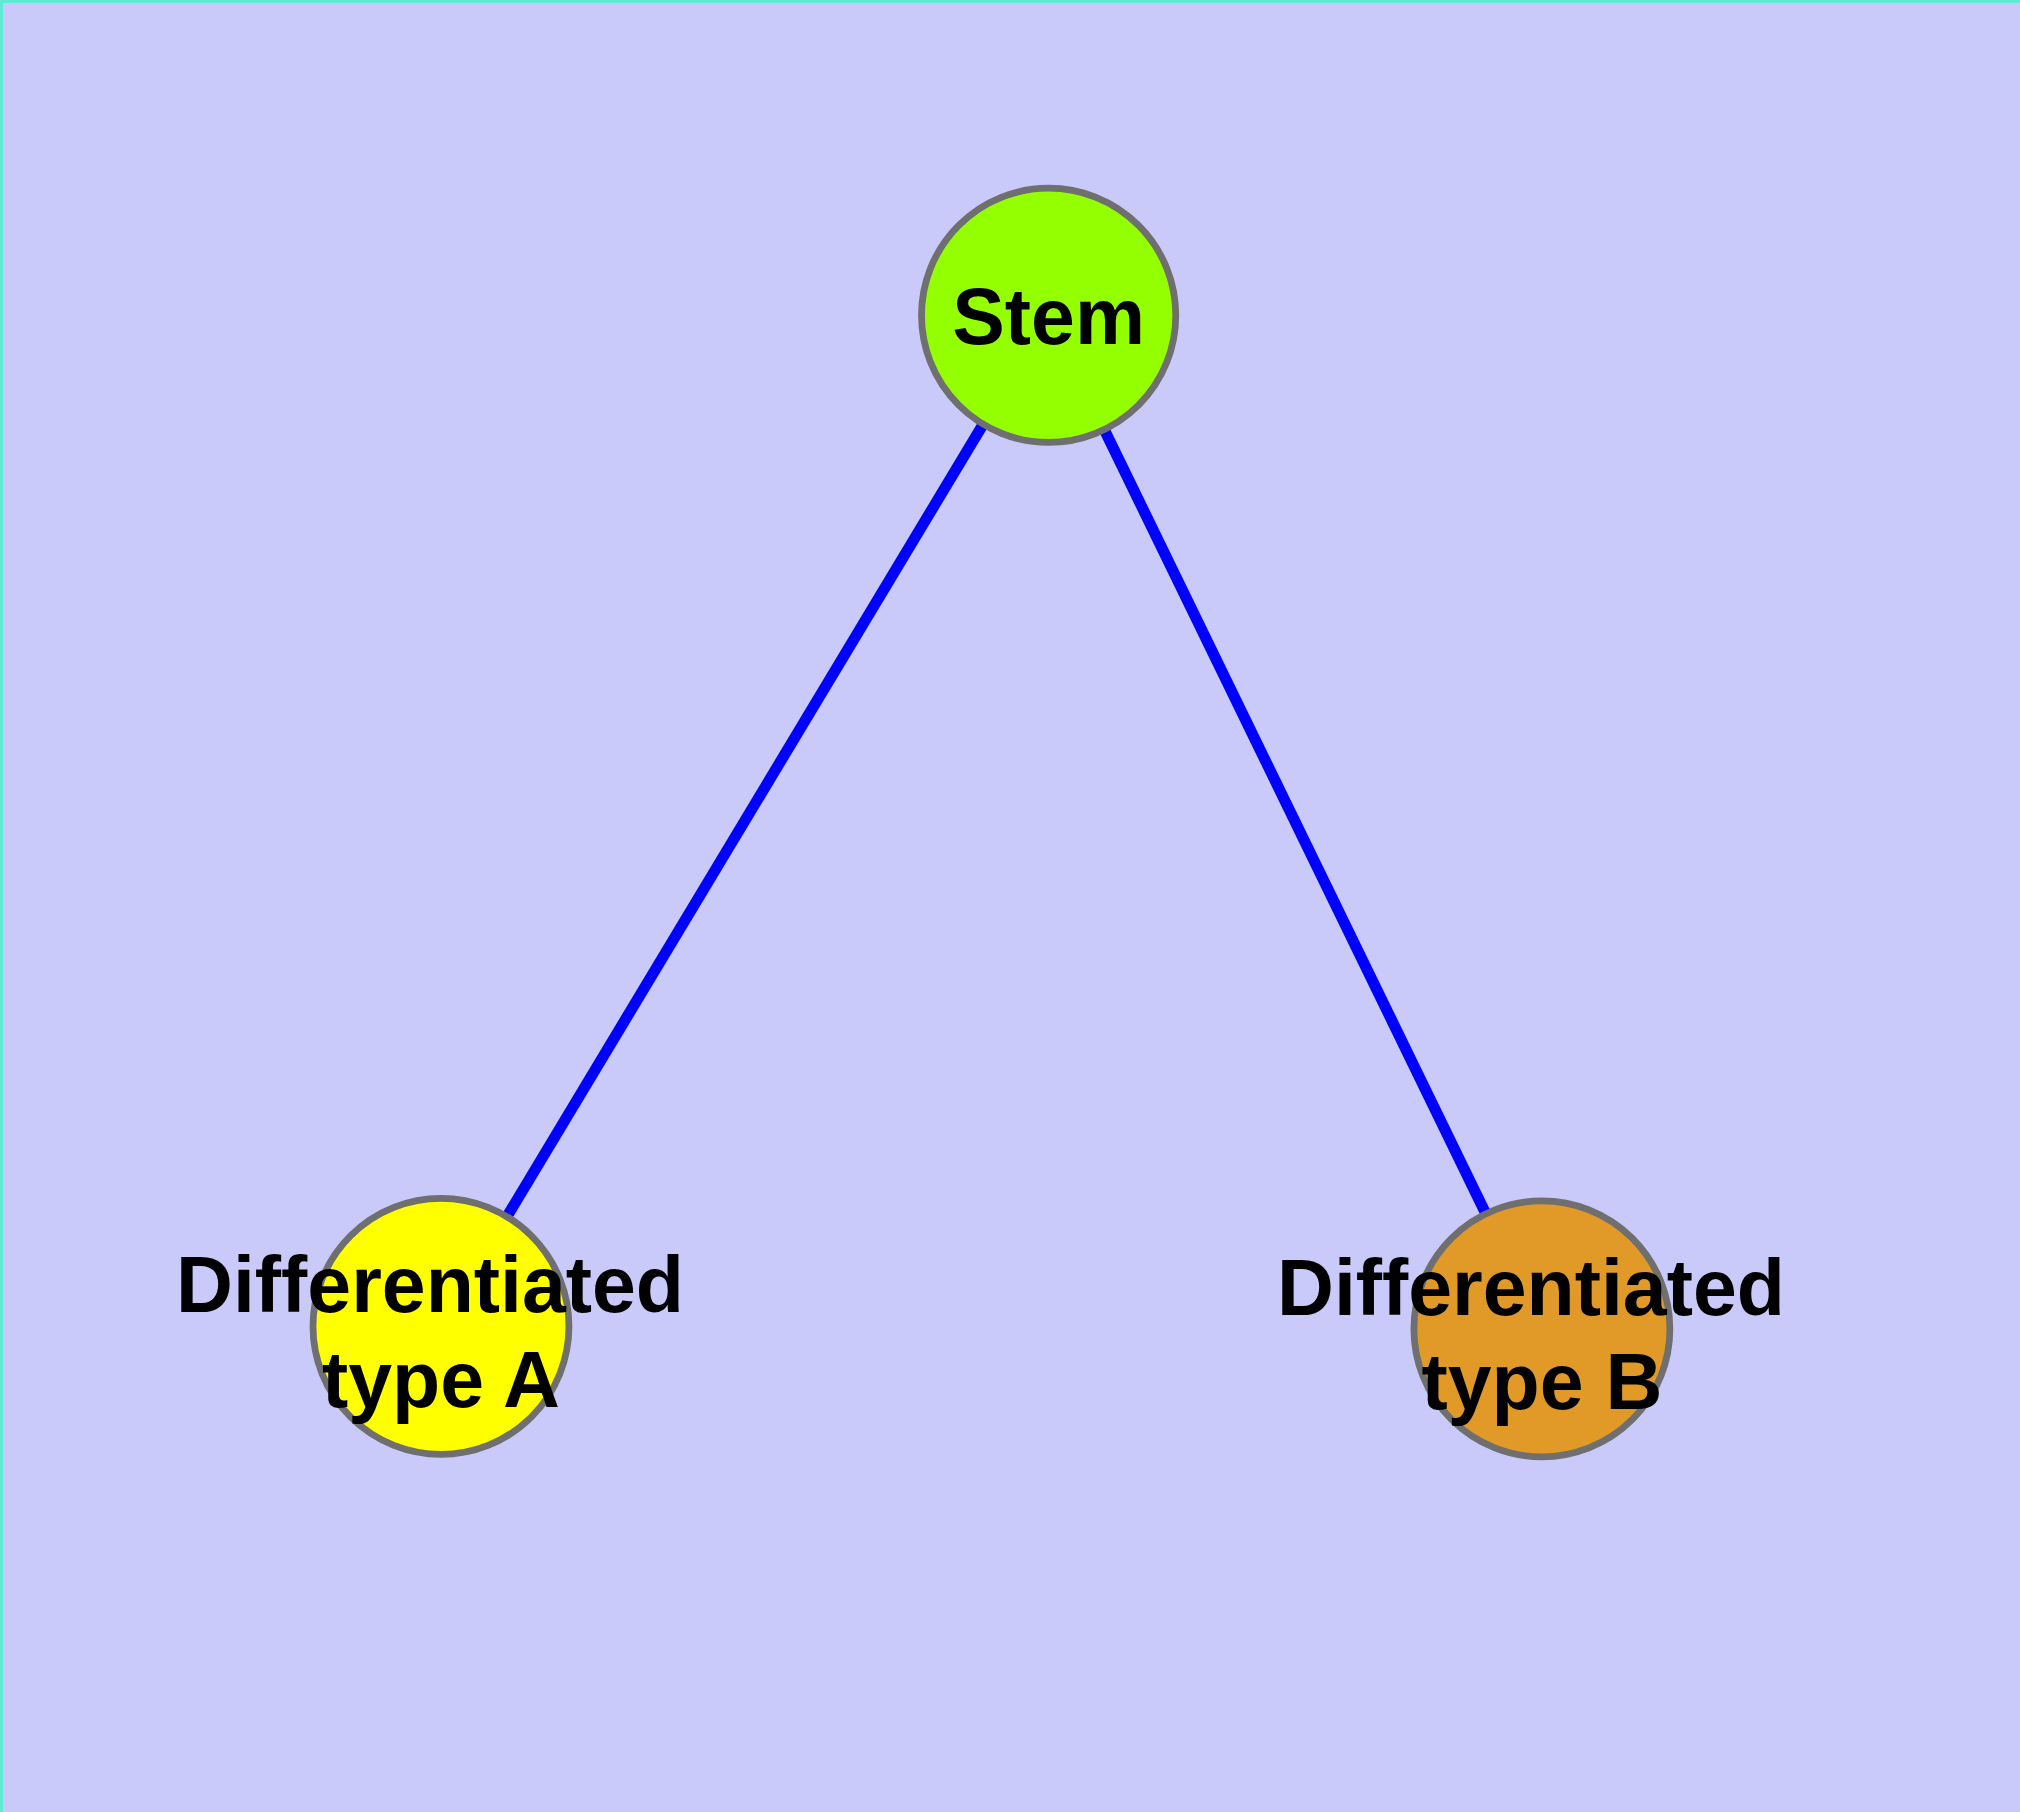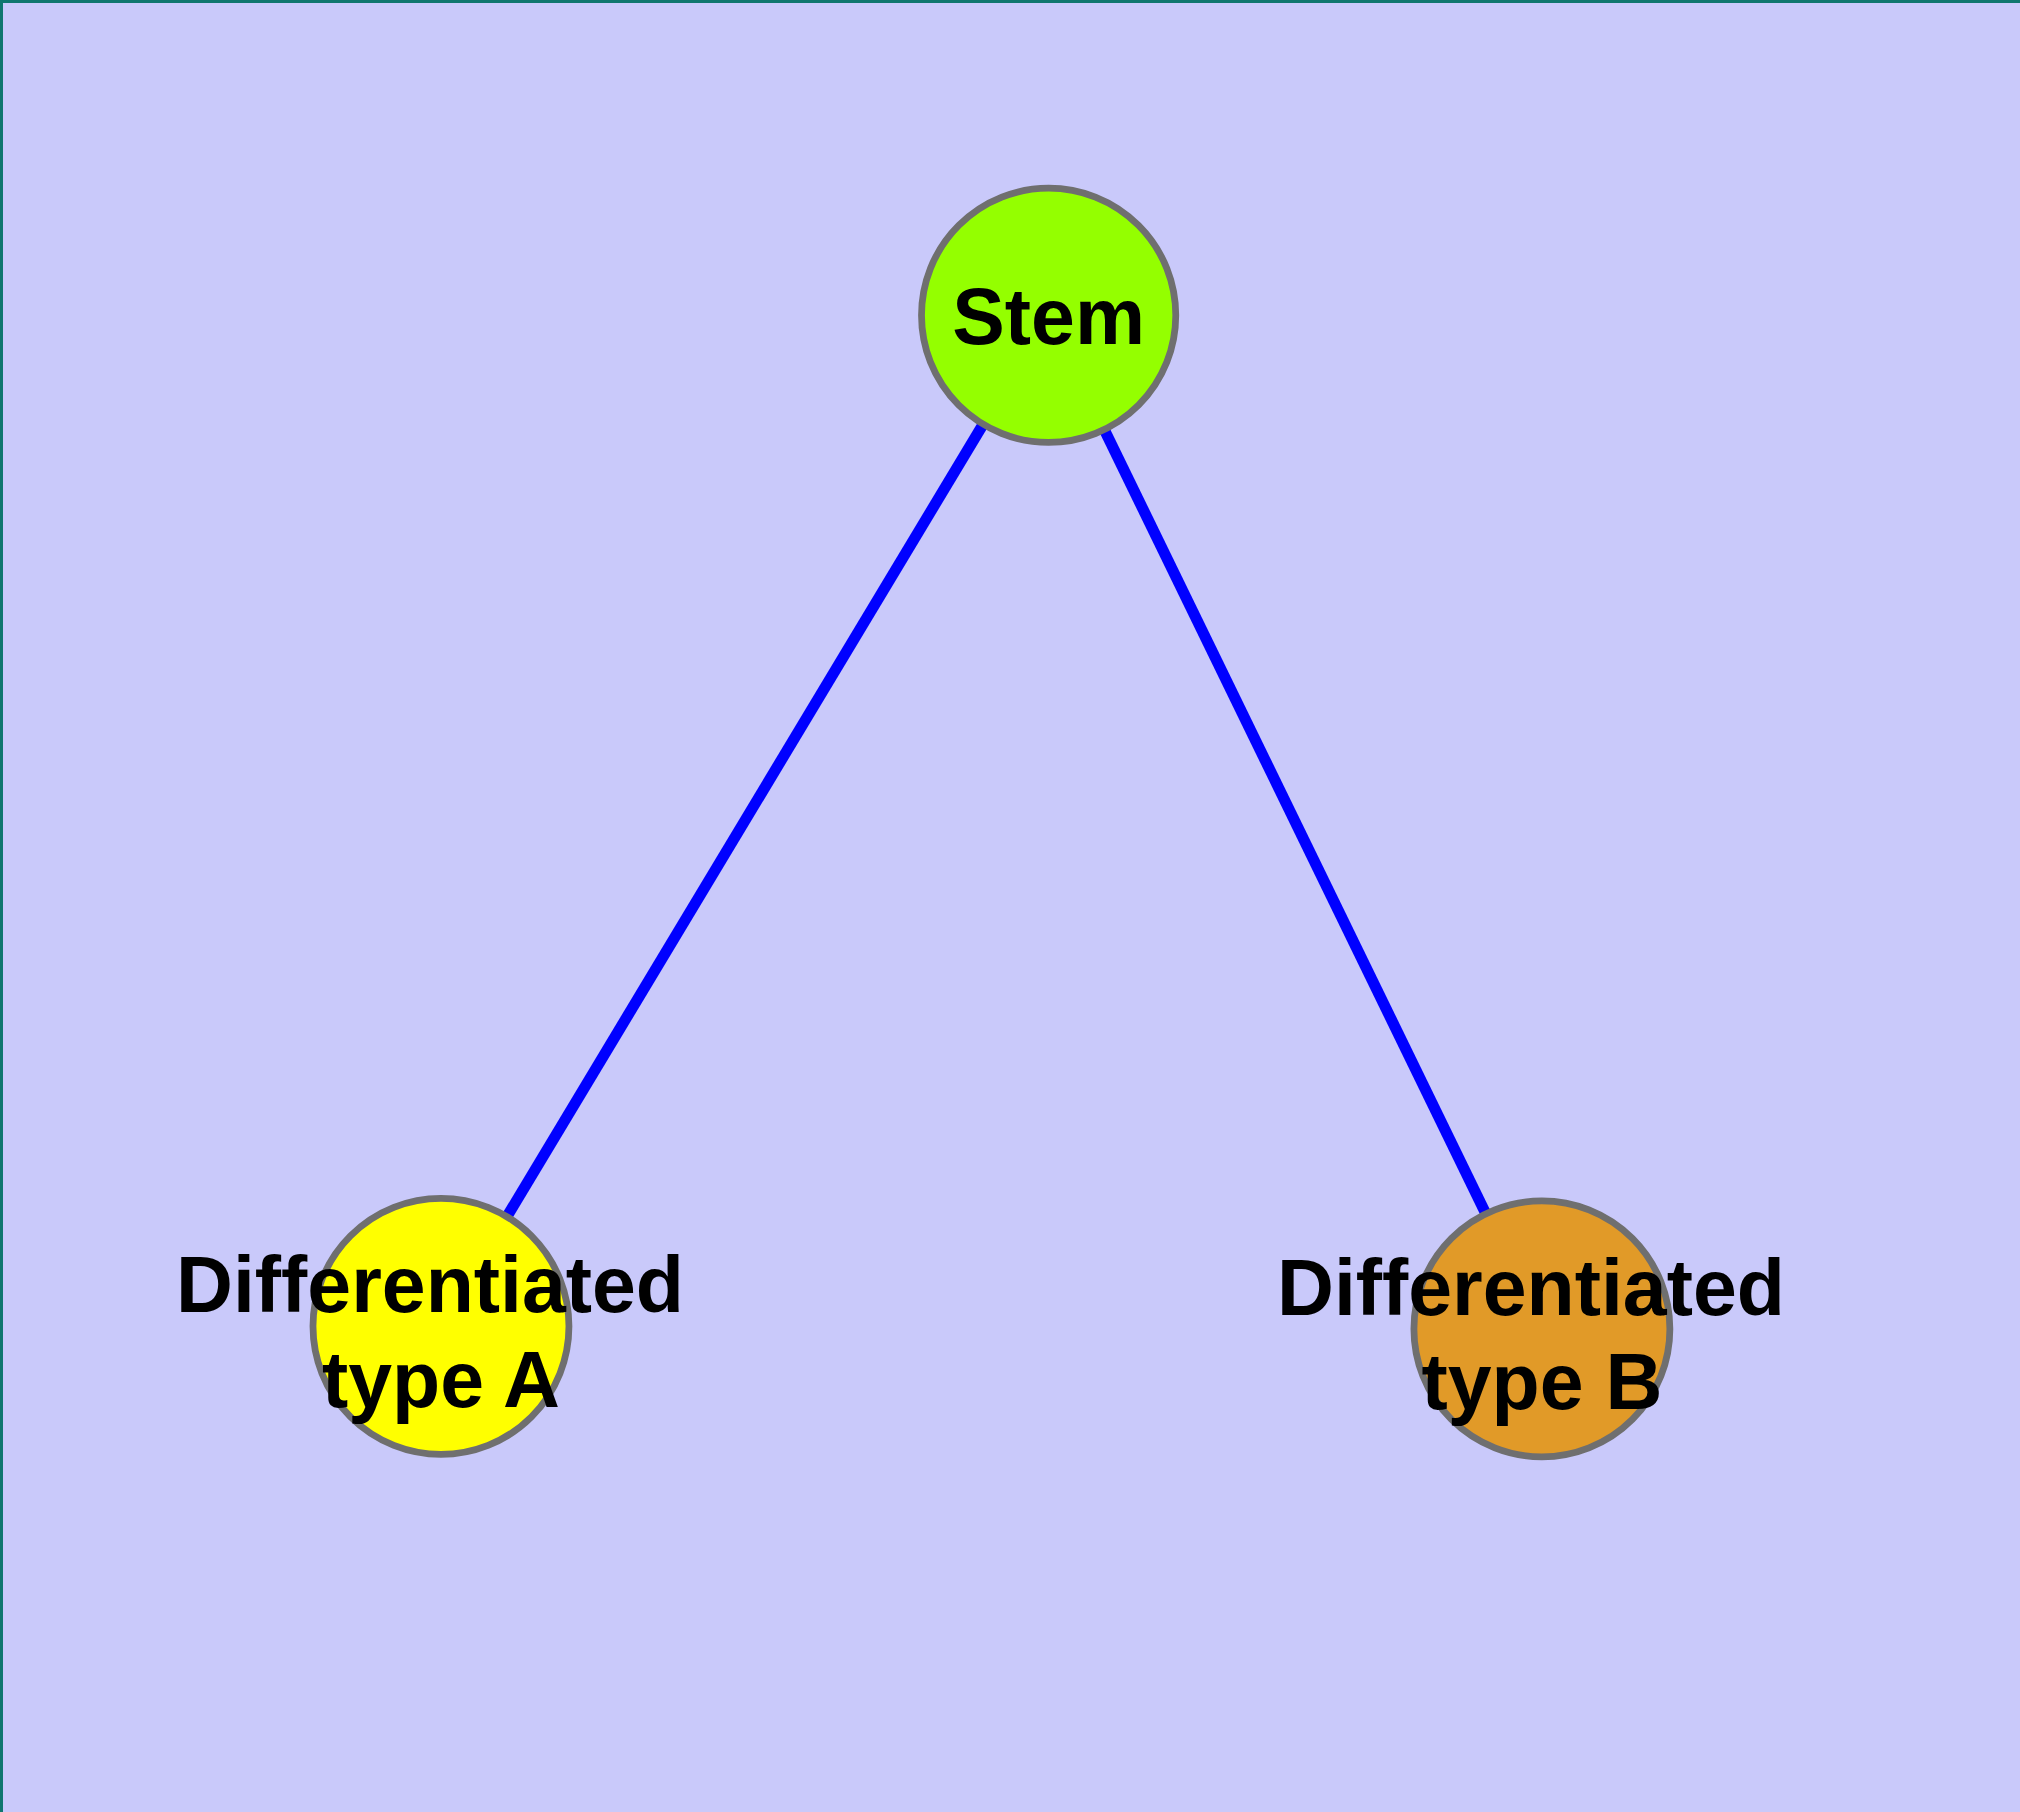--- a/index.html
+++ b/index.html
@@ -4,21 +4,21 @@
 <style>
   html, body {
     margin: 0;
     padding: 0;
     background: #ffffff;
   }
   #stage {
     position: relative;
     width: 2021px;
     height: 1812px;
-    background: #0f766e;
+    background: #5eead4;
     overflow: hidden;
     font-family: "Liberation Sans", "DejaVu Sans", sans-serif;
   }
   #canvas-bg {
     position: absolute;
     left: 2.5px;
     top: 3.4px;
     right: 0;
     bottom: 0;
   }

